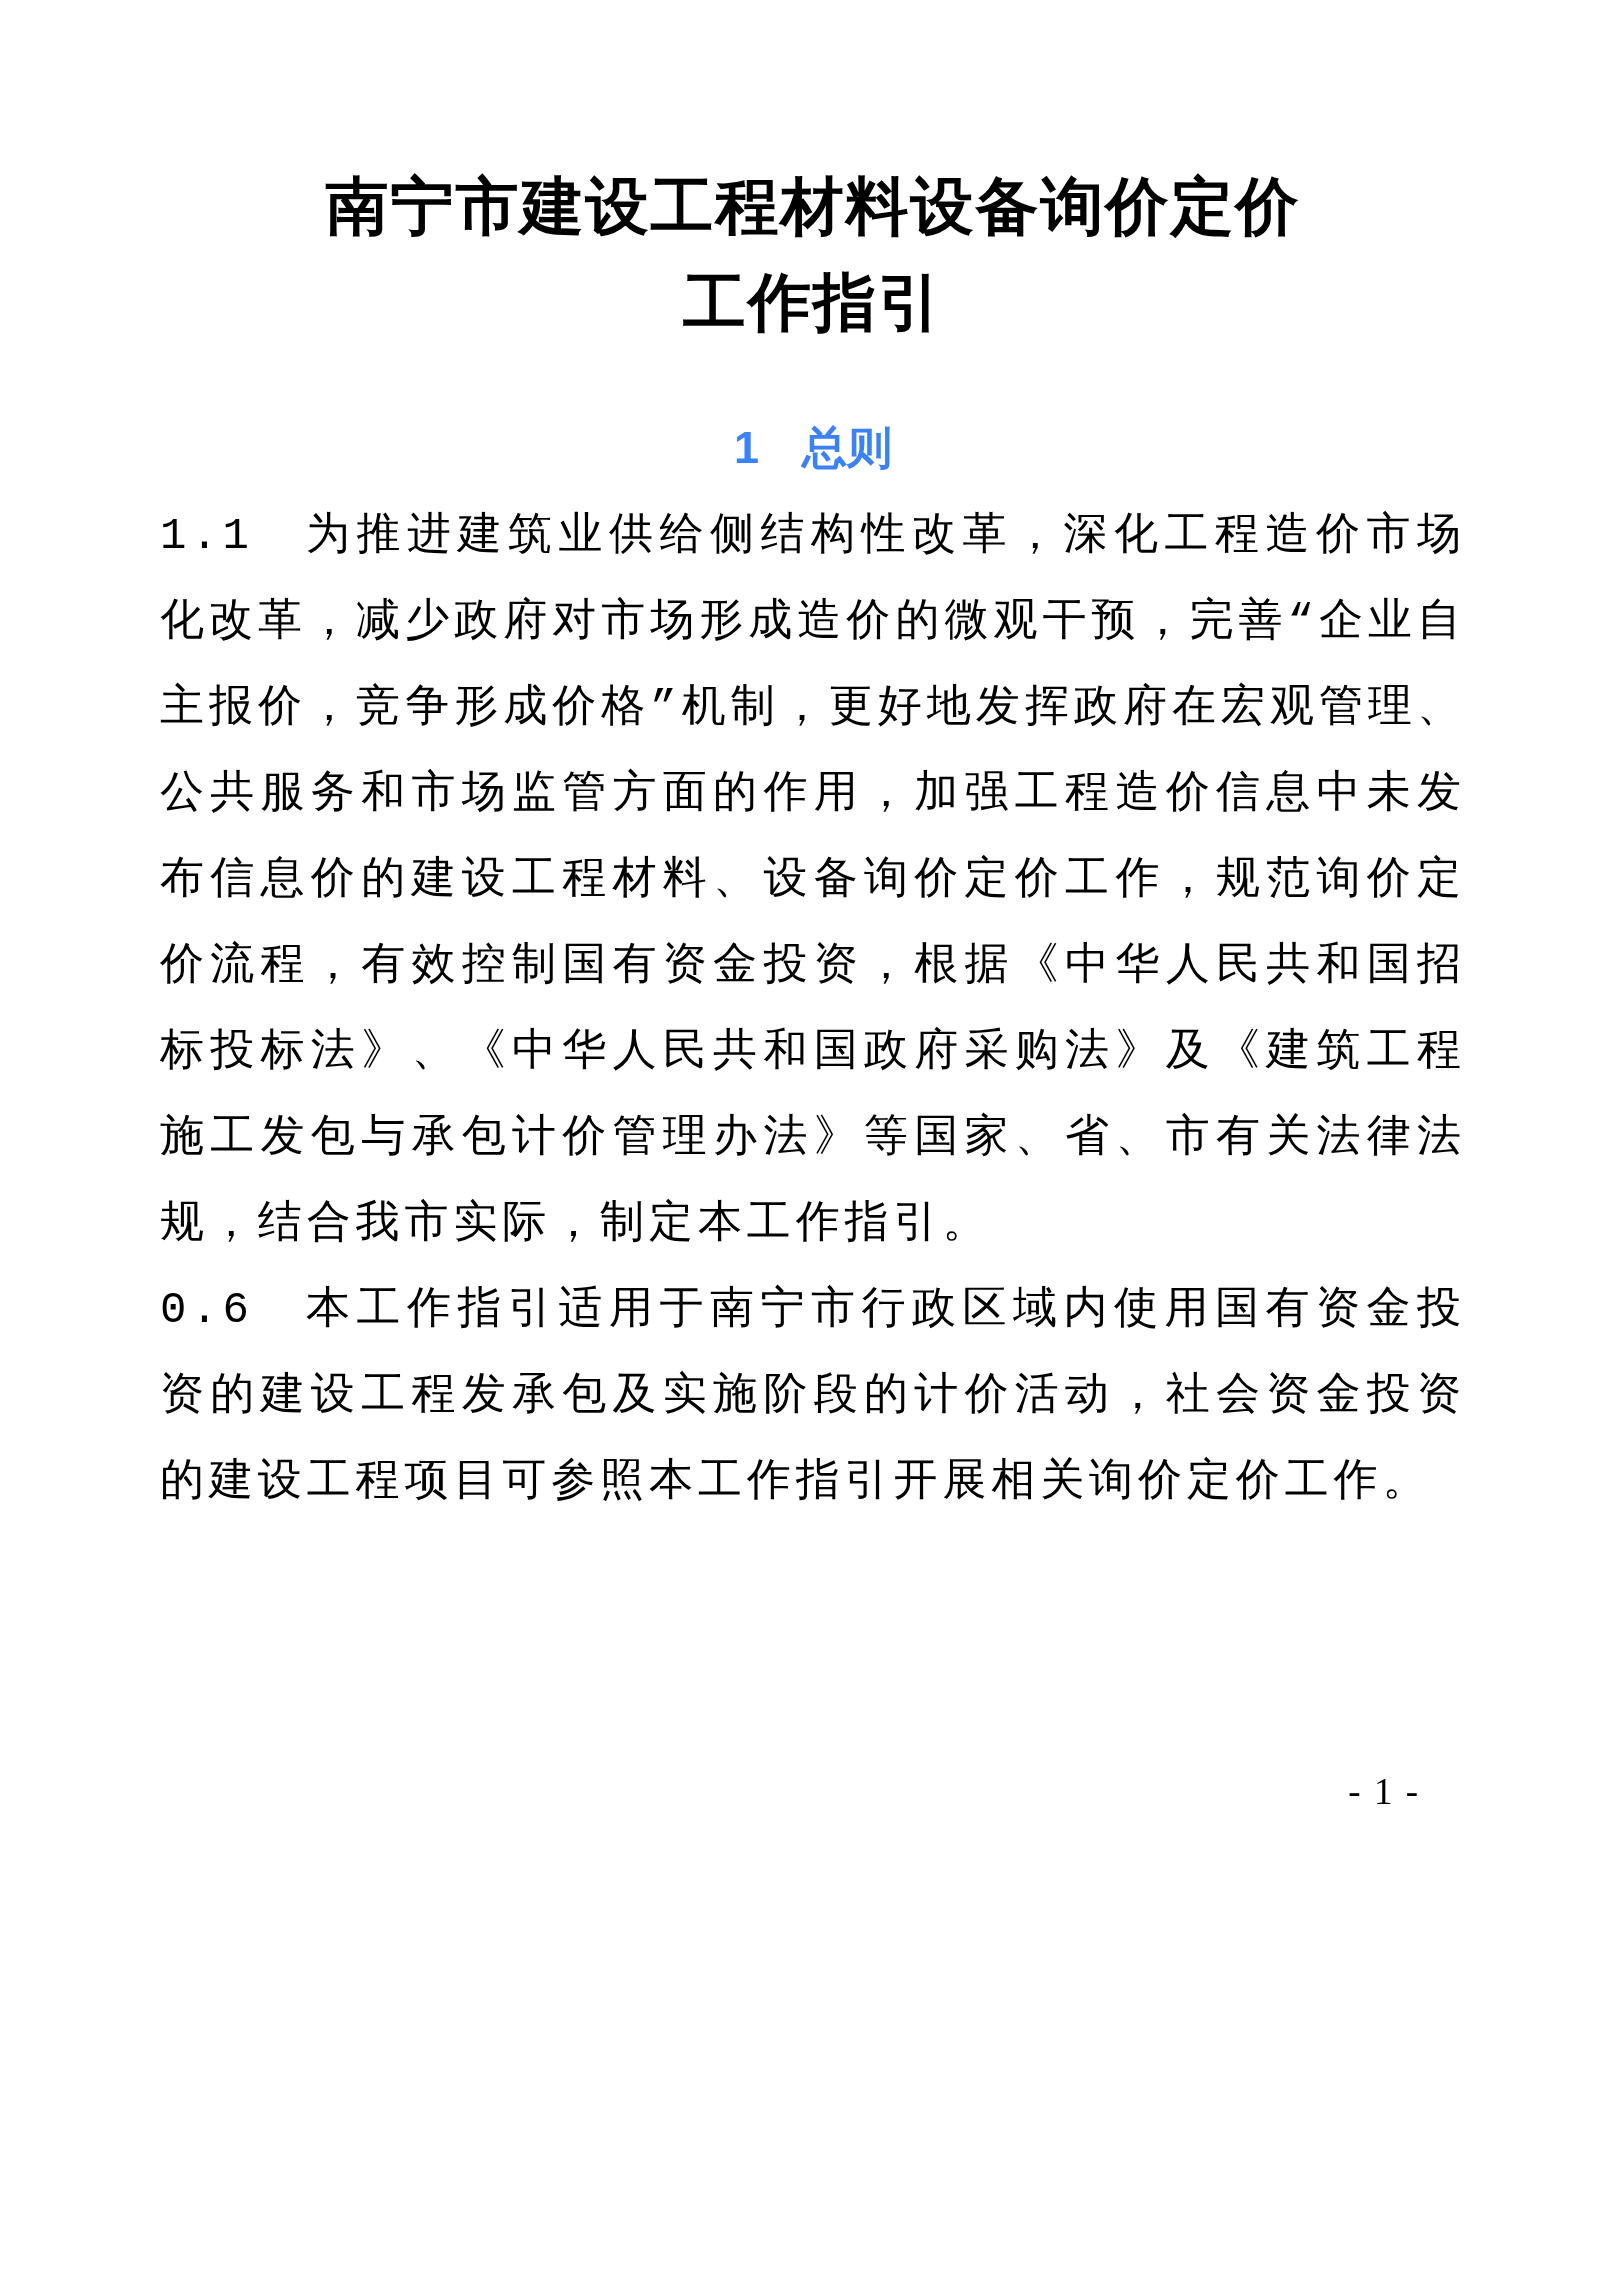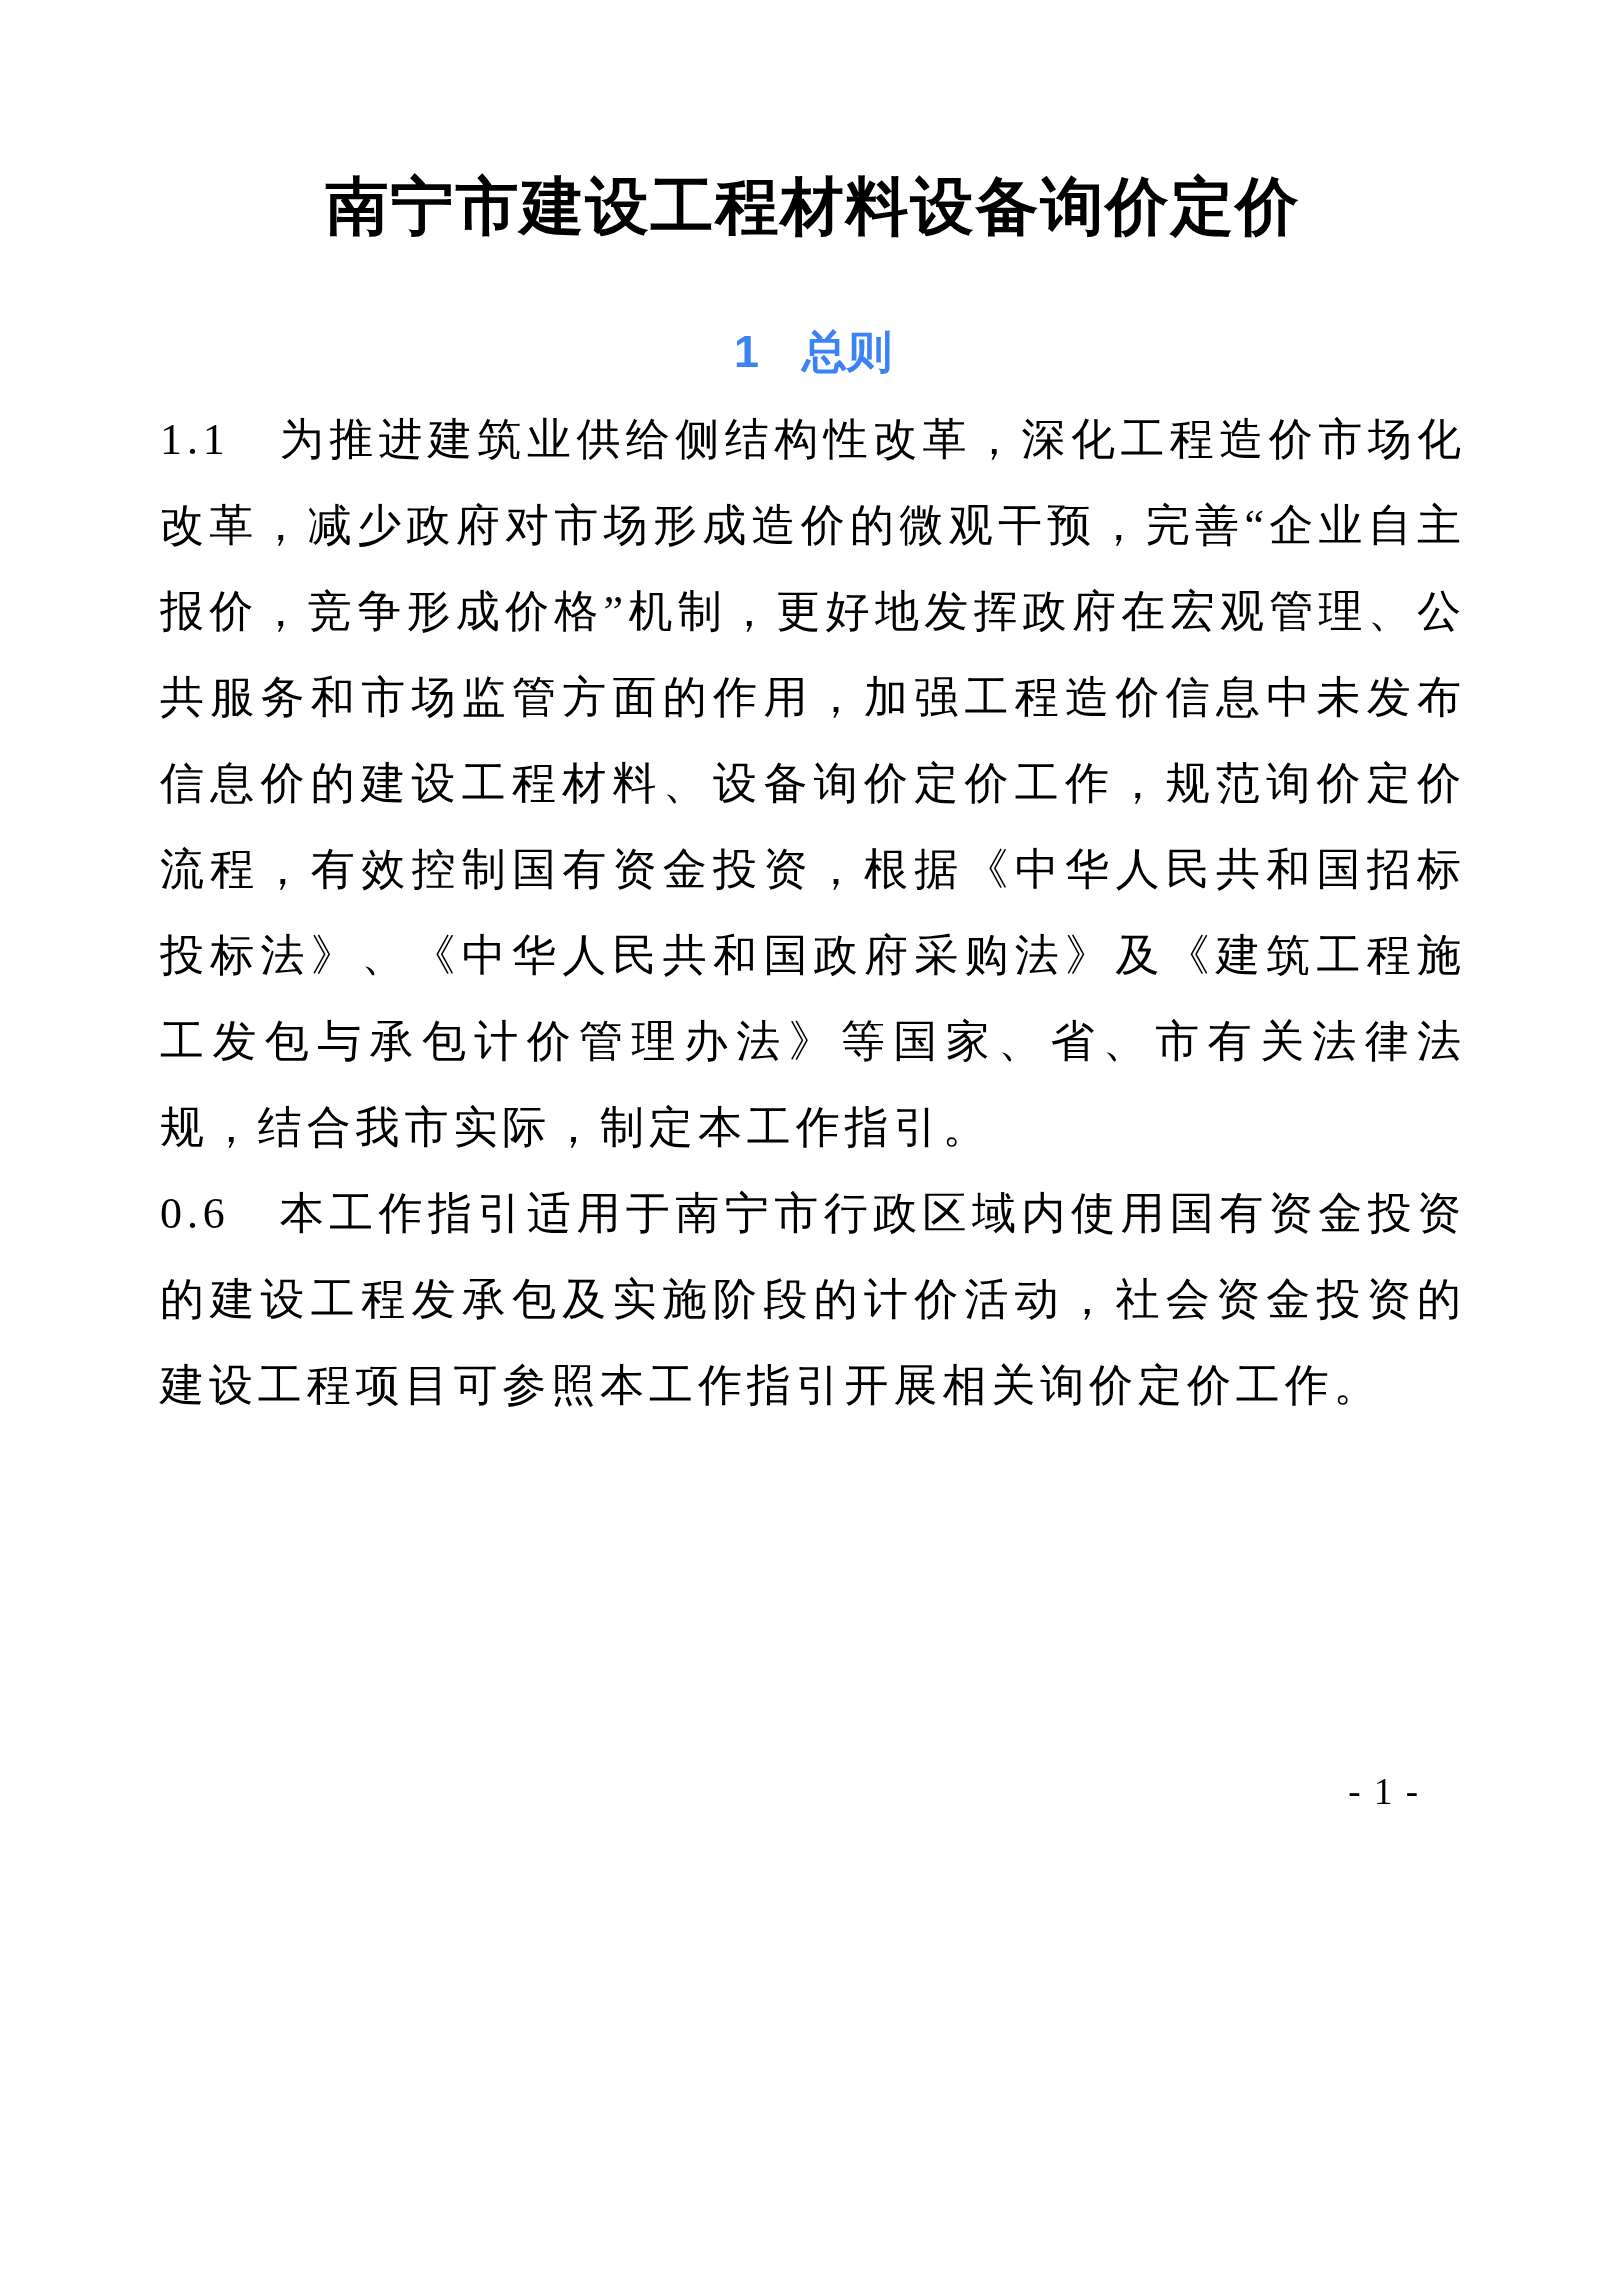--- a/index.html
+++ b/index.html
@@ -43,41 +43,42 @@
   .body-text {
     margin-top: 17.6px;
   }
   .para {
     margin: 0;
     font-size: 44px;
     line-height: 86px;
     letter-spacing: 4.9px;
     text-align: justify;
     color: #000000;
-    font-family: Liberation Serif, serif;
+    font-family: Liberation Mono, monospace;
   }
   .page-number {
     position: absolute;
     right: 201px;
     bottom: 137px;
     font-size: 37px;
     line-height: 43px;
     letter-spacing: 2px;
     color: #000000;
     font-family: "Liberation Serif", "DejaVu Serif", serif;
   }
 </style>
 </head>
 <body>
 
 <div class="doc-page">
   <div class="content">
 
     <div class="doc-title">
       <div>南宁市建设工程材料设备询价定价</div>
+      <div>工作指引</div>
     </div>
 
     <div class="section-heading">
       <span class="sec-num">1</span><span>总则</span>
     </div>
 
     <div class="body-text">
       <p class="para">1.1　为推进建筑业供给侧结构性改革，深化工程造价市场化改革，减少政府对市场形成造价的微观干预，完善“企业自主报价，竞争形成价格”机制，更好地发挥政府在宏观管理、公共服务和市场监管方面的作用，加强工程造价信息中未发布信息价的建设工程材料、设备询价定价工作，规范询价定价流程，有效控制国有资金投资，根据《中华人民共和国招标投标法》、《中华人民共和国政府采购法》及《建筑工程施工发包与承包计价管理办法》等国家、省、市有关法律法规，结合我市实际，制定本工作指引。</p>
       <p class="para">0.6　本工作指引适用于南宁市行政区域内使用国有资金投资的建设工程发承包及实施阶段的计价活动，社会资金投资的建设工程项目可参照本工作指引开展相关询价定价工作。</p>
     </div>

